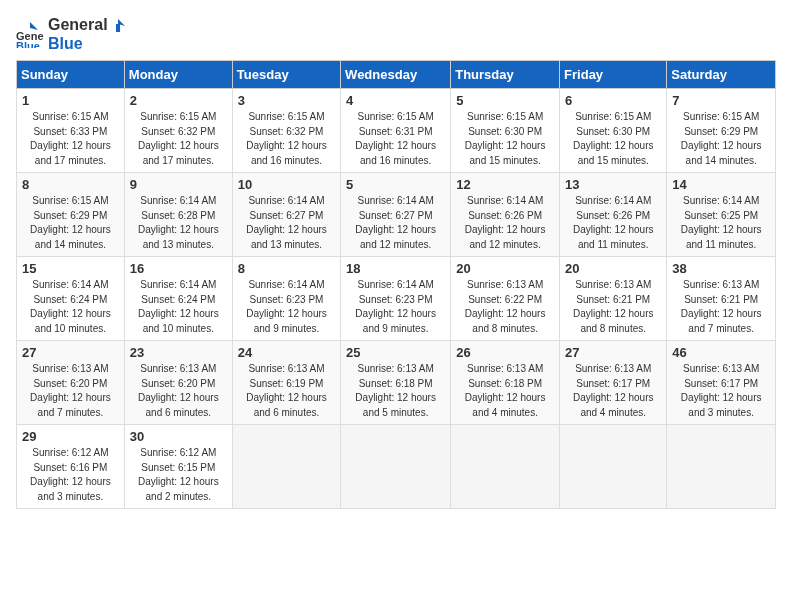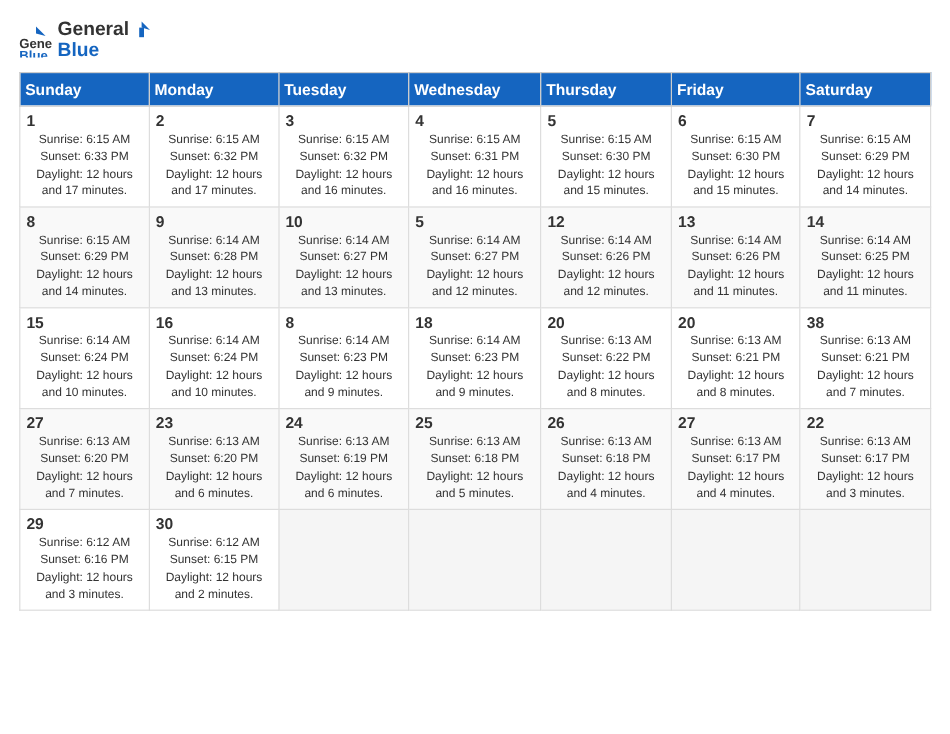--- a/index.html
+++ b/index.html
@@ -323,21 +323,21 @@
         </td>
         <td>
           <span class="day-number">27</span>
 <div class="cell-text">
   <span>Sunrise: 6:13 AM</span><br>
   <span>Sunset: 6:17 PM</span><br>
   <span>Daylight: 12 hours and 4 minutes.</span>
 </div>
         </td>
         <td>
-          <span class="day-number">22</span>
+          <span class="day-number">46</span>
 <div class="cell-text">
   <span>Sunrise: 6:13 AM</span><br>
   <span>Sunset: 6:17 PM</span><br>
   <span>Daylight: 12 hours and 3 minutes.</span>
 </div>
         </td>
       </tr>
       <tr>
         <td>
           <span class="day-number">29</span>

